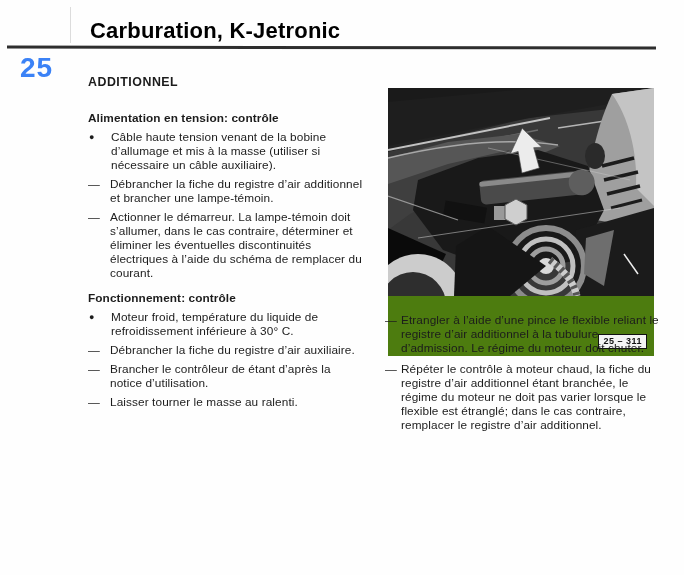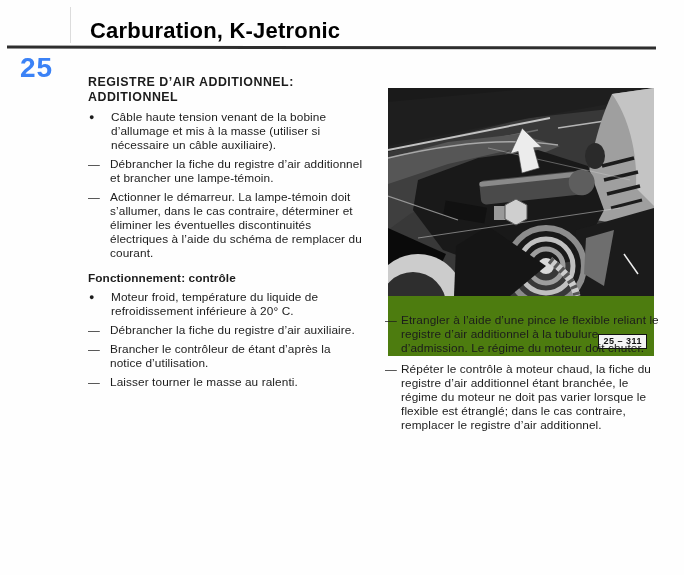--- a/index.html
+++ b/index.html
@@ -67,24 +67,24 @@
 
 <div class="page">
 
   <div class="chapter-num">25</div>
   <div class="header-vdiv"></div>
   <h1 class="chapter-title">Carburation, K-Jetronic</h1>
   <div class="header-rule"></div>
 
   <section class="col-left">
     <h2 class="section-title">
-      <div>REGISTRE D’AIR ADDITIONNEL:</div>
       <div>ADDITIONNEL</div>
     </h2>
 
+    <div class="h3 mt21">Alimentation en tension: contrôle</div>
 
     <ul class="list">
       <li>
         <span class="marker bullet">●</span>
         <span class="txt">Câble haute tension venant de la bobine d’allumage et mis à la masse (utiliser si nécessaire un câble auxiliaire).</span>
       </li>
       <li>
         <span class="marker">—</span>
         <span class="txt">Débrancher la fiche du registre d’air additionnel et brancher une lampe-témoin.</span>
       </li>
@@ -92,21 +92,21 @@
         <span class="marker">—</span>
         <span class="txt">Actionner le démarreur. La lampe-témoin doit s’allumer, dans le cas contraire, déterminer et éliminer les éventuelles discontinuités électriques à l’aide du schéma de remplacer du courant.</span>
       </li>
     </ul>
 
     <div class="h3 mt12">Fonctionnement: contrôle</div>
 
     <ul class="list">
       <li>
         <span class="marker bullet">●</span>
-        <span class="txt">Moteur froid, température du liquide de refroidissement inférieure à 20° C.</span>
+        <span class="txt">Moteur froid, température du liquide de refroidissement inférieure à 30° C.</span>
       </li>
       <li>
         <span class="marker">—</span>
         <span class="txt">Débrancher la fiche du registre d’air auxiliaire.</span>
       </li>
       <li>
         <span class="marker">—</span>
         <span class="txt">Brancher le contrôleur de étant d’après la notice d’utilisation.</span>
       </li>
       <li>

